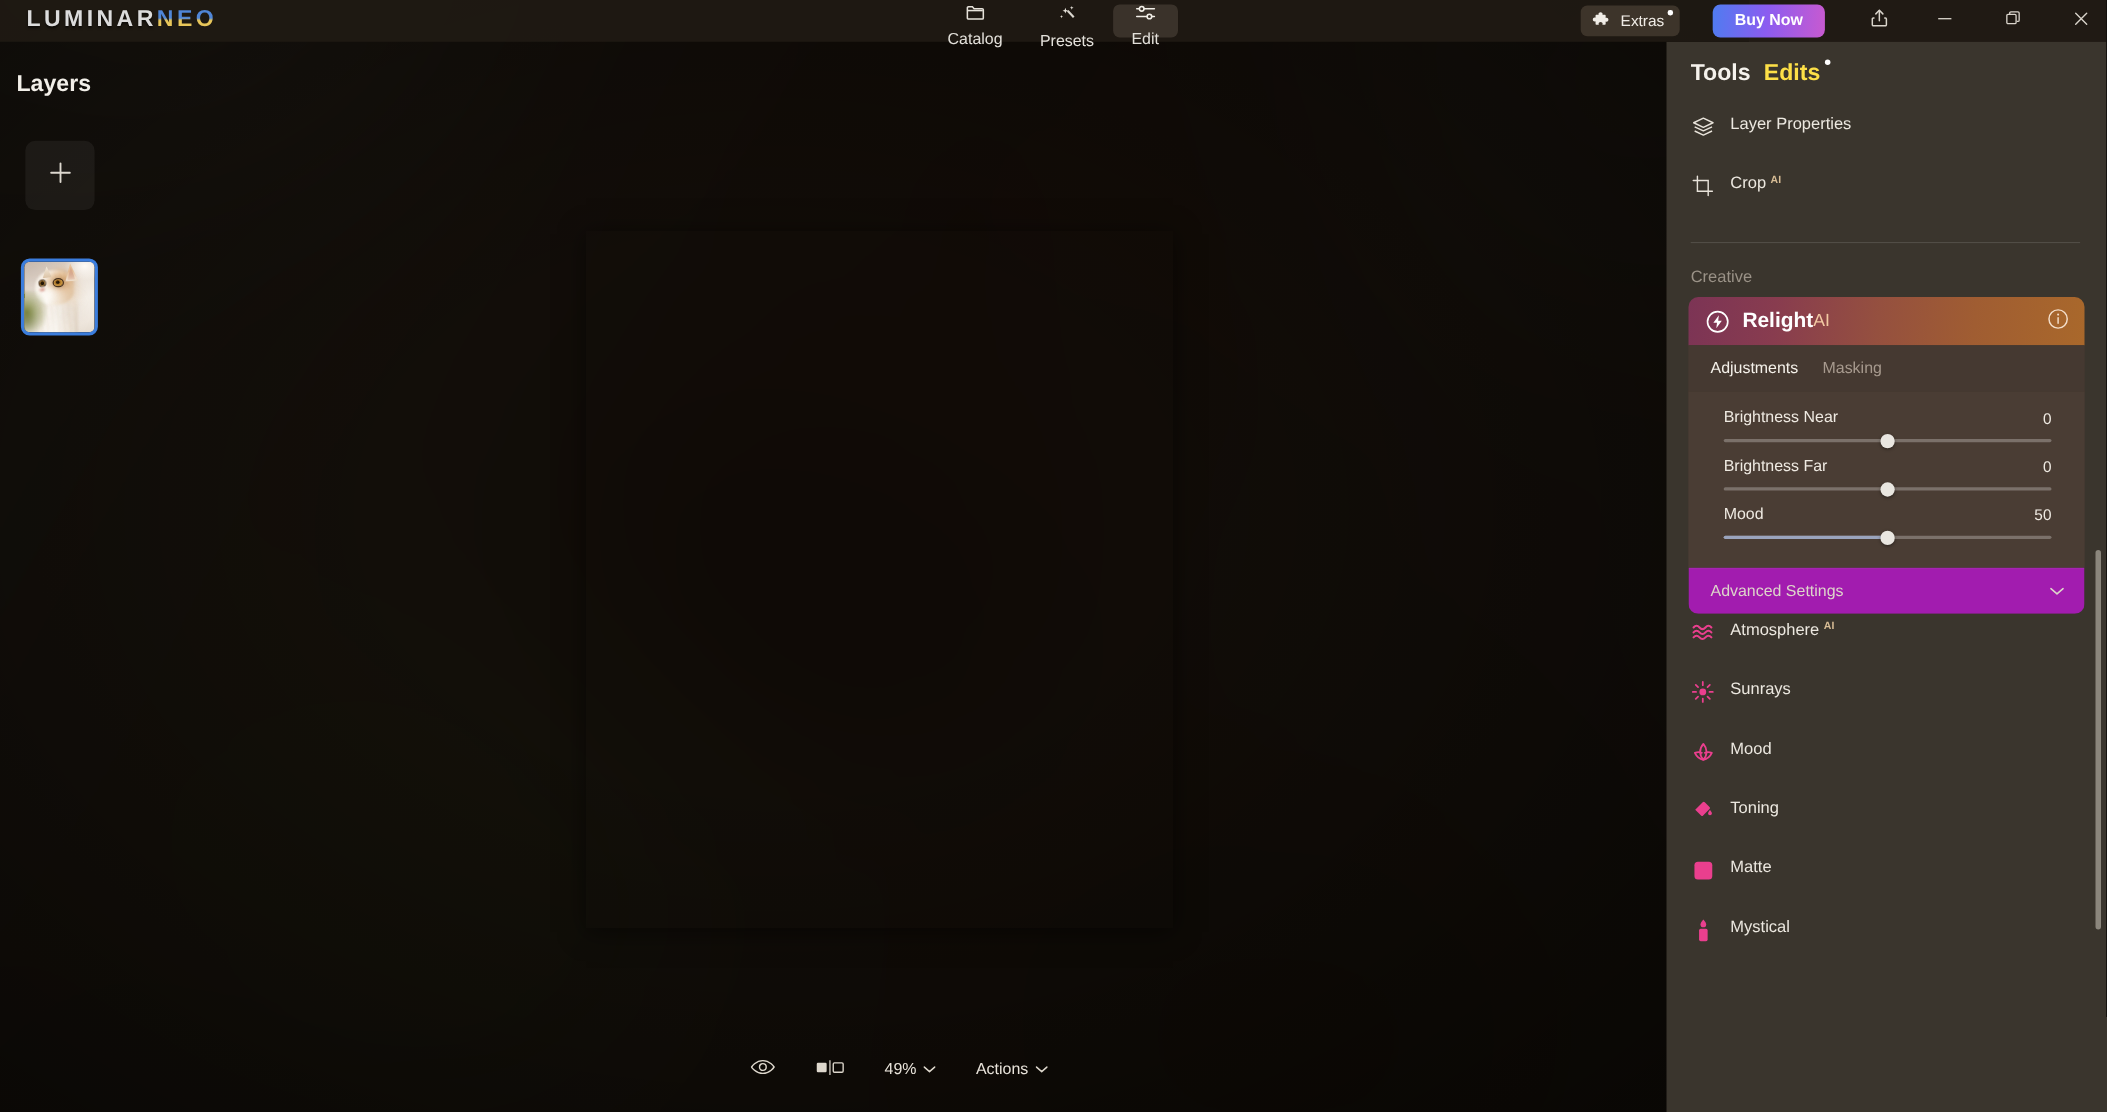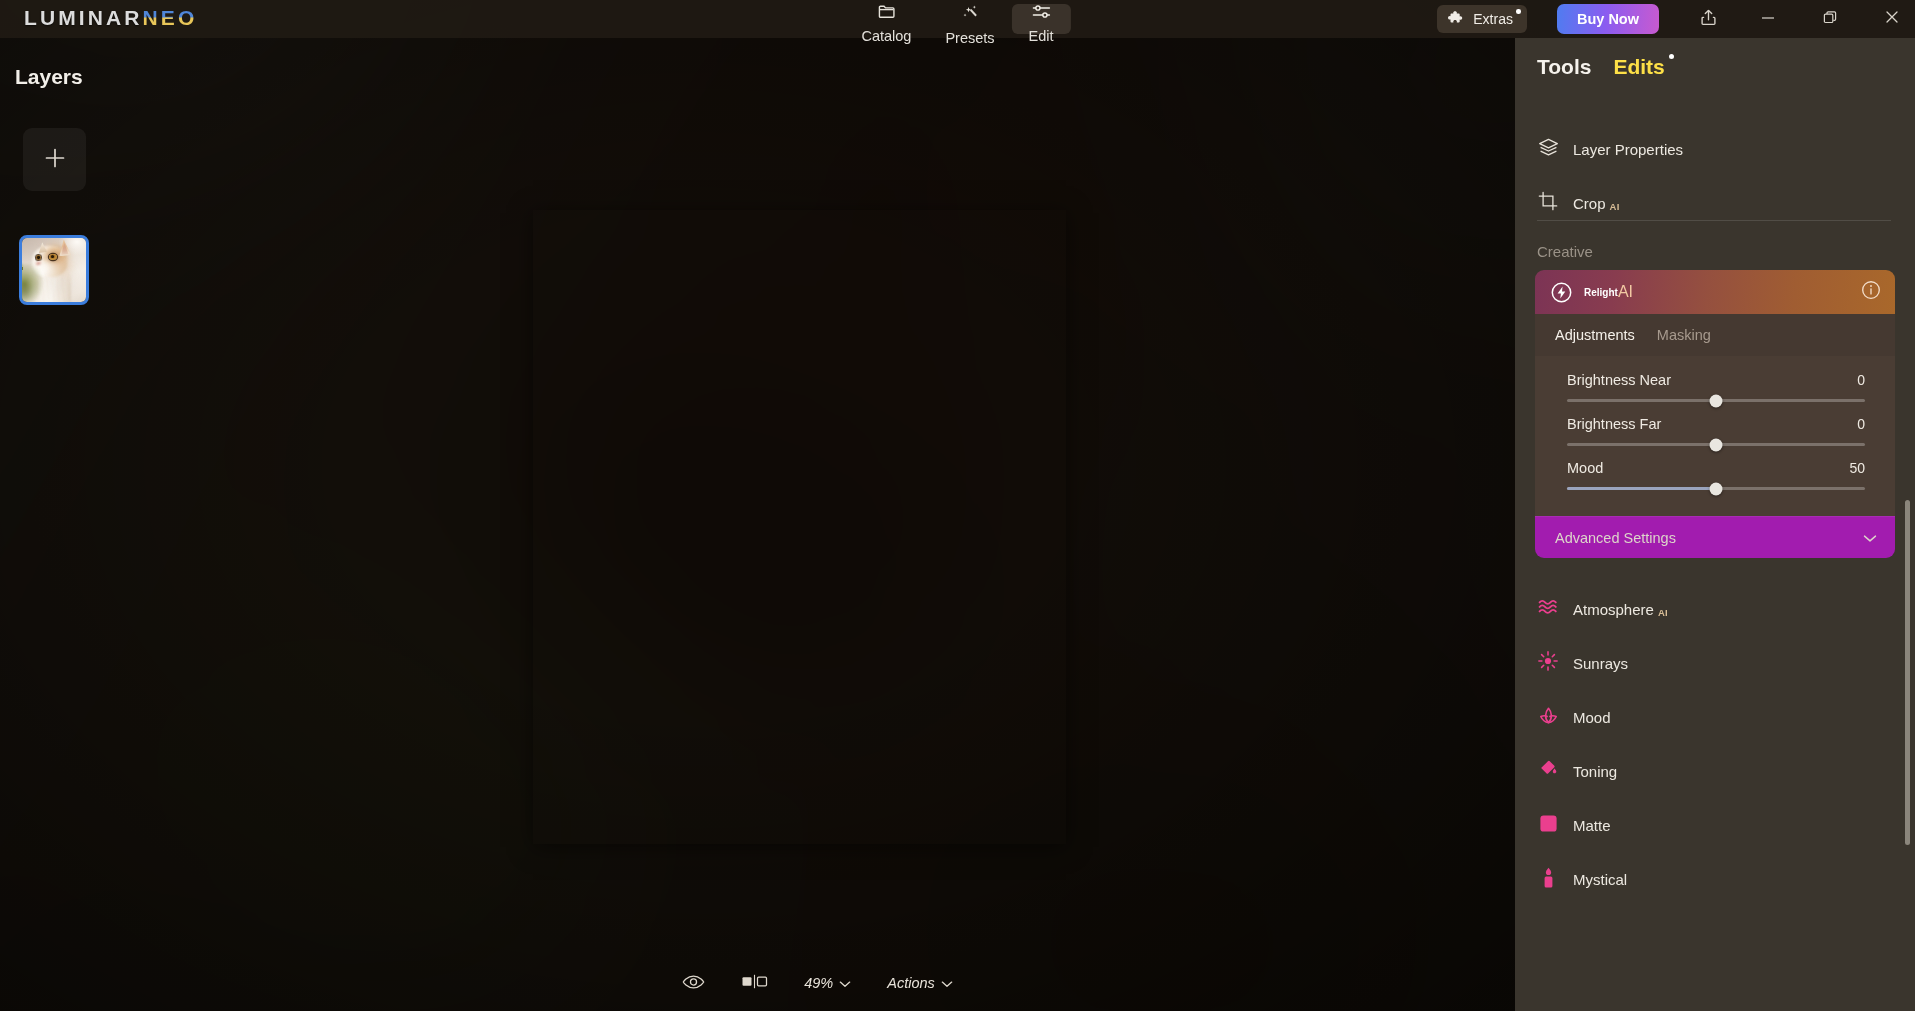--- a/index.html
+++ b/index.html
@@ -347,65 +347,64 @@
     background: radial-gradient(ellipse at 30% 40%, rgba(66,74,20,.75) 0%, rgba(66,74,20,0) 72%);
     filter: blur(5px);
   }
 
   
 
   
   .bottombar {
     position: absolute; left: 120px; bottom: 0;
     width: 1395px; height: 56px;
-    display: flex; align-items: center; justify-content: center;
+    display: flex; justify-content: center;
     gap: 4px;
     z-index: 25;
-    font-style: italic;
   }
   .bb-item {
     display: flex; align-items: center; gap: 6px;
     height: 34px; padding: 0 16px;
     border-radius: 6px;
     color: #e8e3da; font-size: 14.5px;
     cursor: pointer; white-space: nowrap;
   }
 
   
   .rpanel {
     position: absolute; right: 0; top: 38px;
     width: 400px; height: 973px;
     background: #3a352d;
     z-index: 30;
     overflow: hidden;
   }
   .rp-tabs {
     position: absolute; left: 0; top: 0;
     width: 400px; height: 58px;
-    display: flex; align-items: center; gap: 22px;
+    display: flex; align-items: center; gap: 12px;
     padding-left: 22px;
   }
   .rp-tab {
     font-size: 21px; font-weight: 700; color: #fde047;
     cursor: pointer; position: relative; white-space: nowrap;
   }
   .rp-tab.active { color: #f5f2ec; }
   .rp-tab .dot {
     position: absolute; right: -9px; top: -1px;
     width: 5px; height: 5px; border-radius: 50%; background: #fff;
   }
 
   .rp-scroll {
     position: absolute; left: 0; top: 58px;
     width: 400px; height: 915px;
     overflow: hidden;
   }
 
   .tool-row {
-    display: flex; align-items: flex-end;
+    display: flex; align-items: flex-start;
     height: 54px; padding: 0 24px 0 22px;
     color: #ece8e0; font-size: 15px;
     cursor: pointer; position: relative;
   }
   .tool-row .ticon {
     width: 22px; height: 22px; margin-right: 14px;
     display: flex; align-items: center; justify-content: center; flex: none;
   }
   .tool-row .tlabel { white-space: nowrap; }
   .tool-row .ai {
@@ -429,21 +428,21 @@
     margin: 0 20px; height: 44px;
     border-radius: 9px 9px 0 0;
     background: linear-gradient(96deg, #7c3455 0%, #883c4f 22%, #95503f 48%, #a05d32 72%, #a9682b 100%);
     display: flex; align-items: center; padding: 0 14px 0 16px;
     cursor: pointer;
   }
   .relight-hdr .bolt {
     width: 21px; height: 21px; margin-right: 12px; flex: none;
   }
   .relight-hdr .rtitle {
-    font-size: 10px; font-weight: 700; color: #fff;
+    font-size: 19px; font-weight: 700; color: #fff;
   }
   .relight-hdr .ai { color: #f2c9a3; }
   .relight-hdr .info { margin-left: auto; cursor: pointer; }
 
   .relight-body {
     margin: 0 20px;
     background: #443830;
   }
   .sub-tabs {
     display: flex; align-items: center; gap: 22px;

